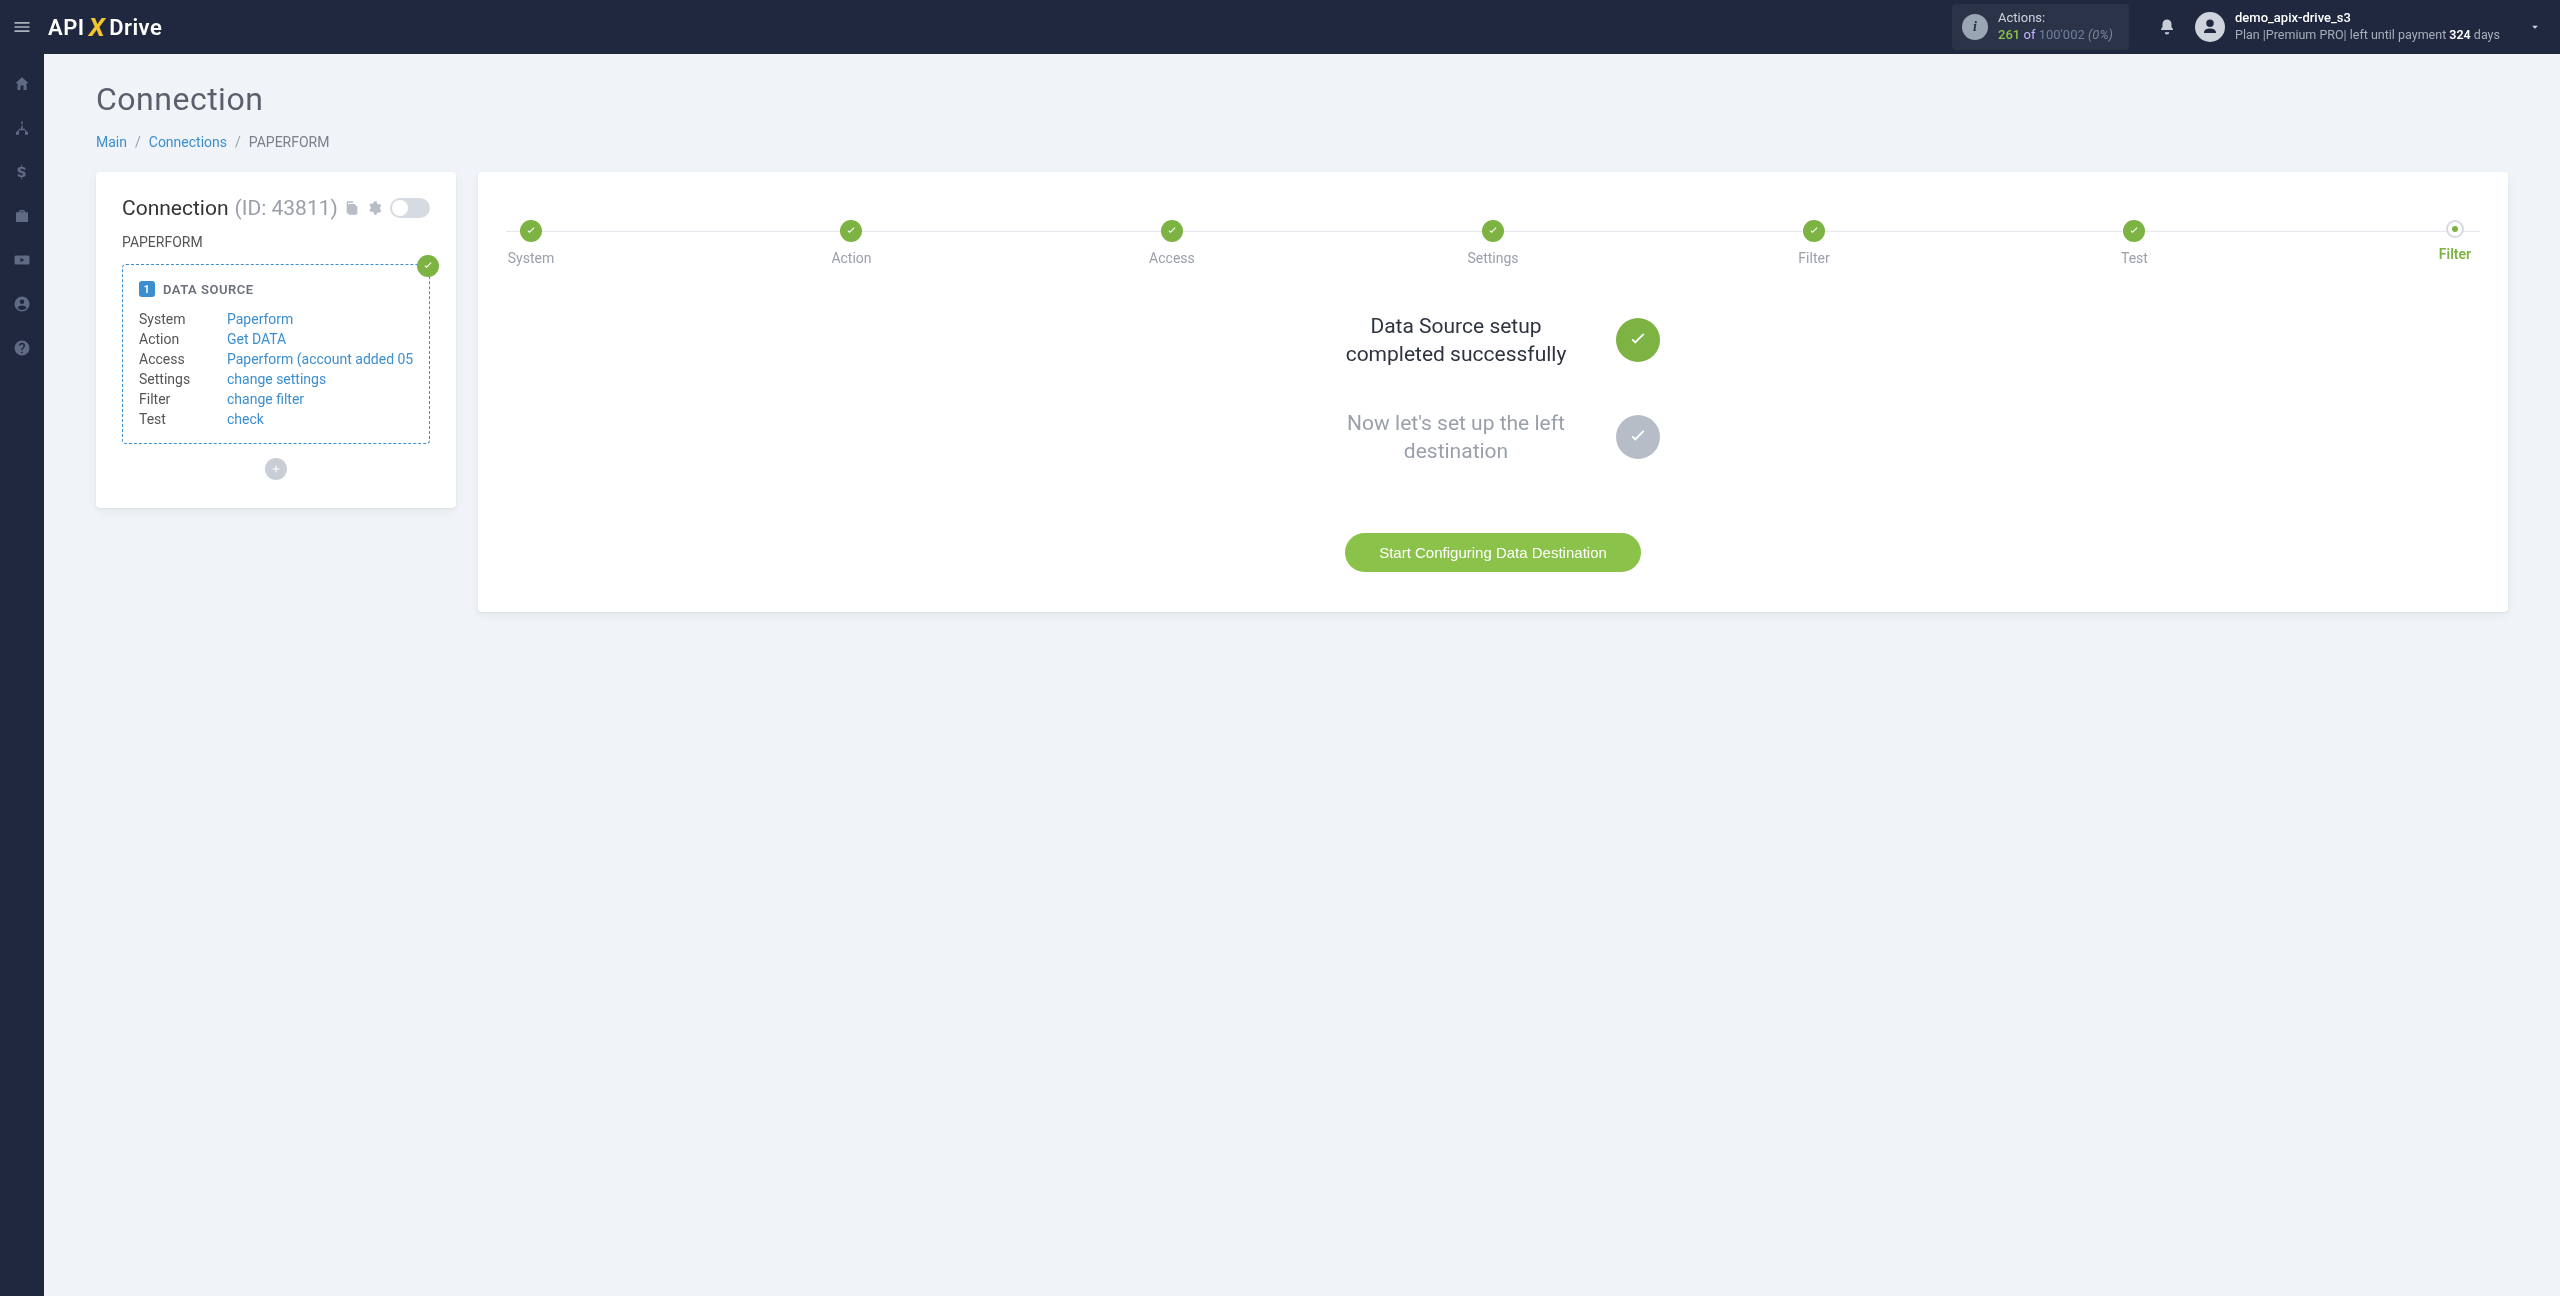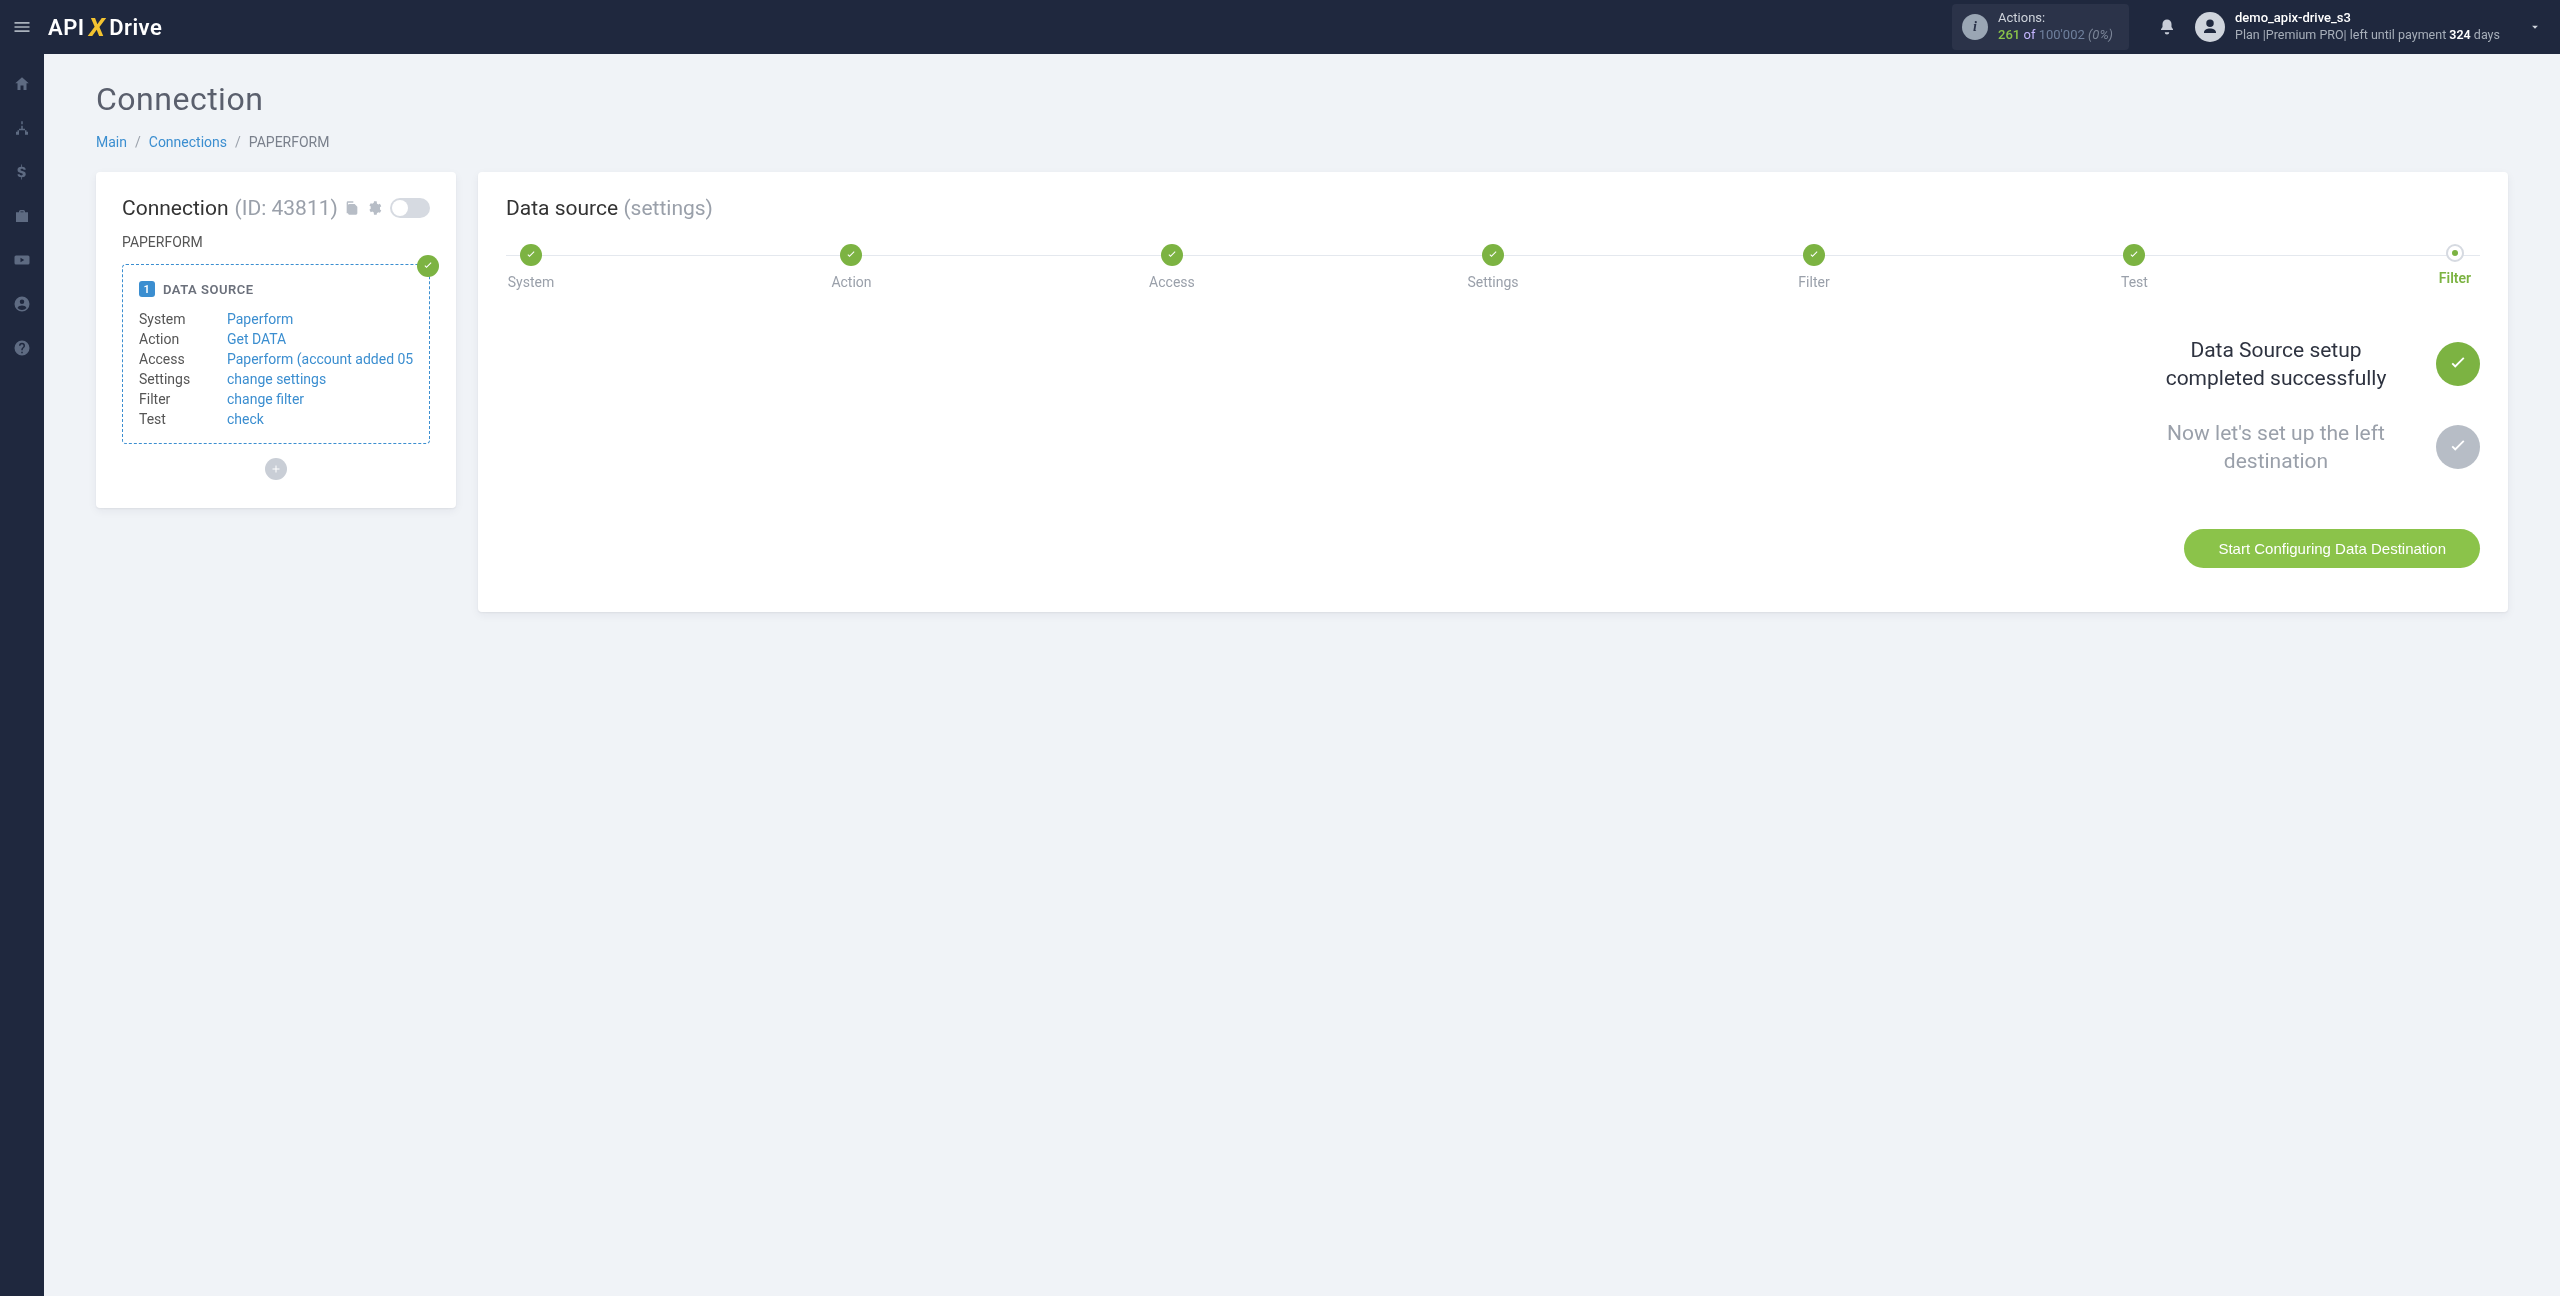--- a/index.html
+++ b/index.html
@@ -160,21 +160,21 @@
   .step .dot svg{width:12px;height:12px;fill:#fff;}
   .step .dot.hollow{
     background:#fff;border:2px solid #d6dae1;width:18px;height:18px;position:relative;
   }
   .step .dot.hollow::after{
     content:"";width:6px;height:6px;border-radius:50%;background:#7cb342;
   }
   .step .lbl{font-size:14px;color:#9aa0aa;}
   .step.active .lbl{color:#7cb342;font-weight:600;}
 
-  .finish-body{margin-top:46px;display:flex;flex-direction:column;align-items:flex-end;gap:26px;}
+  .finish-body{margin-top:46px;display:flex;flex-direction:column;align-items:center;gap:40px;}
   .finish-row{display:flex;align-items:center;gap:30px;}
   .finish-row .msg{font-size:21px;text-align:center;max-width:260px;line-height:1.35;}
   .finish-row .msg.dark{color:#2e3340;}
   .finish-row .msg.muted{color:#9aa0aa;}
   .big-check{
     width:44px;height:44px;border-radius:50%;display:flex;align-items:center;justify-content:center;flex:0 0 auto;
   }
   .big-check.green{background:#7cb342;}
   .big-check.grey{background:#b7bdc6;}
   .big-check svg{width:22px;height:22px;fill:#fff;}
@@ -348,24 +348,20 @@
       </div>
 
       <div class="add-btn">
         <svg viewBox="0 0 24 24">
             <path d="M11 5h2v6h6v2h-6v6h-2v-6H5v-2h6z"></path>
           </svg>
       </div>
     </div>
 
     <div class="card card-right">
-      <div class="ds-head">
-        <span>Data source</span>
-        <span class="muted">(settings)</span>
-      </div>
 
       <div class="stepper">
         <div class="step-line"></div>
         <div class="steps" id="steps">
             <div class="step">
               <div class="dot">
                 <svg viewBox="0 0 24 24">
                   <path d="M9 16l-4-4 1.4-1.4L9 13.2l8.6-8.6L19 6z"></path>
                 </svg>
               </div>

